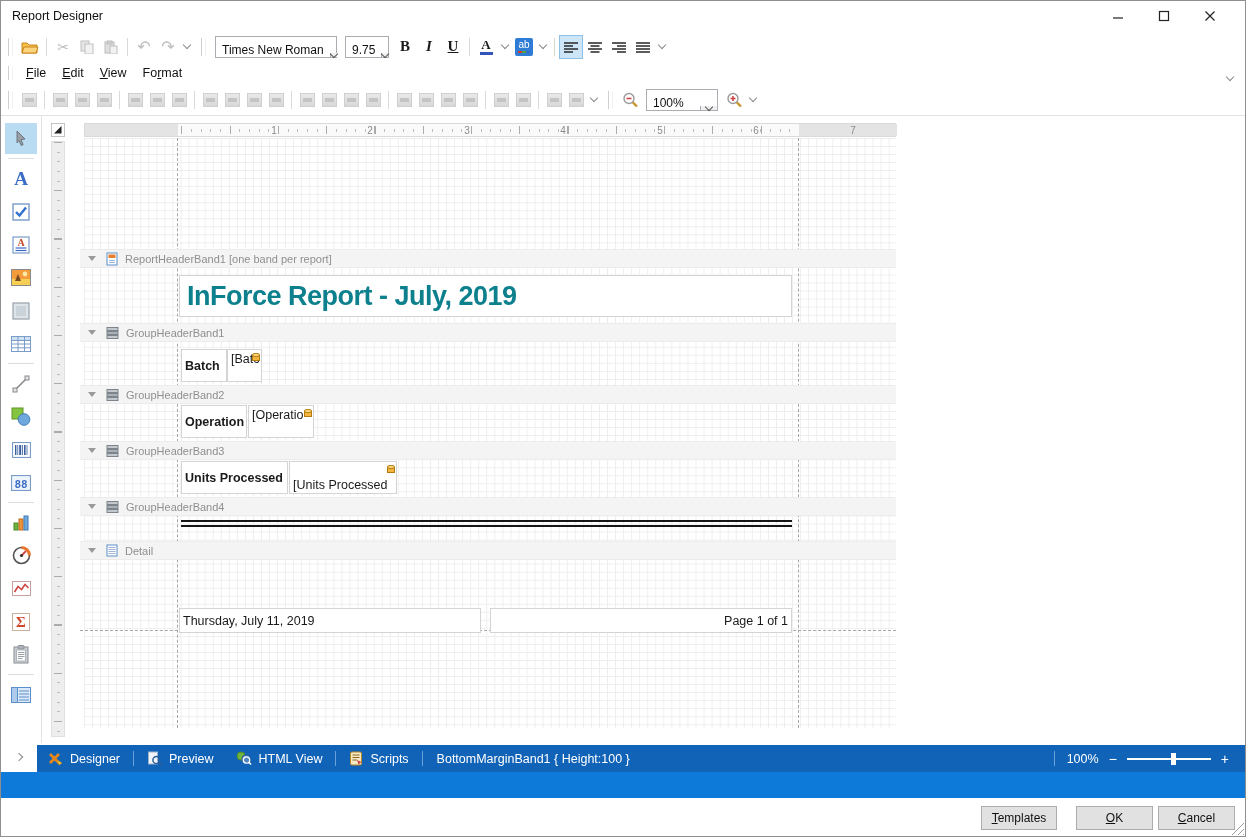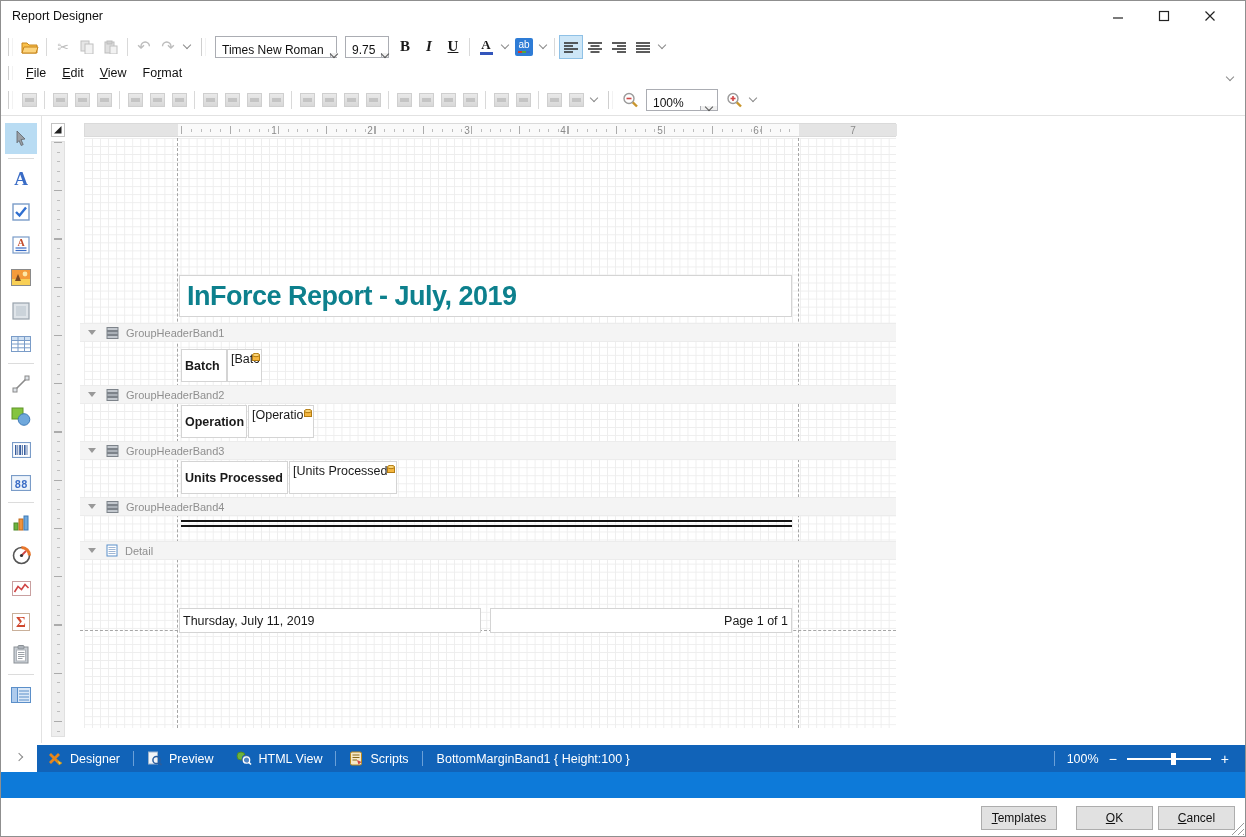--- a/index.html
+++ b/index.html
@@ -537,20 +537,32 @@
     </div>
 
     <div class="vruler"></div>
 
     <div class="page">
       <div class="grid"></div>
       <div class="dashv" style="left:97px;"></div>
       <div class="dashv" style="left:718px;"></div>
       <div class="dashh" style="top:492px;"></div>
 
+      <div class="strip" style="top:111px;">
+        <span class="arr"></span>
+        <span class="bicon">
+            <svg width="12" height="14">
+              <rect x="1" y="1" width="10" height="12" fill="#fff" stroke="#5b8fc9"></rect>
+              <rect x="2.5" y="2.5" width="7" height="3.5" fill="#e87d2c"></rect>
+              <line x1="3" y1="8.5" x2="9" y2="8.5" stroke="#9fb6d4"></line>
+              <line x1="3" y1="10.5" x2="9" y2="10.5" stroke="#9fb6d4"></line>
+            </svg>
+          </span>
+        <span class="blabel">ReportHeaderBand1 [one band per report]</span>
+      </div>
       <div class="dbox" style="left:99px; top:137px; width:613px; height:42px;">
         <span class="report-title" style="color:#0d808d;">InForce Report - July, 2019</span>
       </div>
 
       <div class="strip" style="top:185px;">
         <span class="arr"></span>
         <span class="bicon">
             <svg width="13" height="13">
               <rect x="1" y="1.5" width="11" height="3" fill="#c3c8ce" stroke="#7d838a"></rect>
               <rect x="1" y="5.5" width="11" height="3" fill="#aab0b7" stroke="#7d838a"></rect>
@@ -599,21 +611,21 @@
               <rect x="1" y="1.5" width="11" height="3" fill="#c3c8ce" stroke="#7d838a"></rect>
               <rect x="1" y="5.5" width="11" height="3" fill="#aab0b7" stroke="#7d838a"></rect>
               <rect x="1" y="9.5" width="11" height="3" fill="#c3c8ce" stroke="#7d838a"></rect>
             </svg>
           </span>
         <span class="blabel">GroupHeaderBand3</span>
       </div>
       <div class="dbox bold" style="left:101px; top:323px; width:107px; height:33px;">
         <span>Units Processed</span>
       </div>
-      <div class="dbox" style="left:209px; top:323px; width:108px; height:33px; align-items:flex-start; padding-top:2px;">
+      <div class="dbox" style="left:209px; top:323px; width:108px; height:33px; align-items:flex-start; padding-top:16px;">
         <span>[Units Processed</span>
         <span class="dbico"><svg width="8" height="9">
               <rect x="0.5" y="2" width="7" height="5.5" fill="#f5b63e" stroke="#b27b12"></rect>
               <ellipse cx="4" cy="2" rx="3.5" ry="1.7" fill="#fbd474" stroke="#b27b12"></ellipse>
             </svg></span>
       </div>
 
       <div class="strip" style="top:359px;">
         <span class="arr"></span>
         <span class="bicon">

